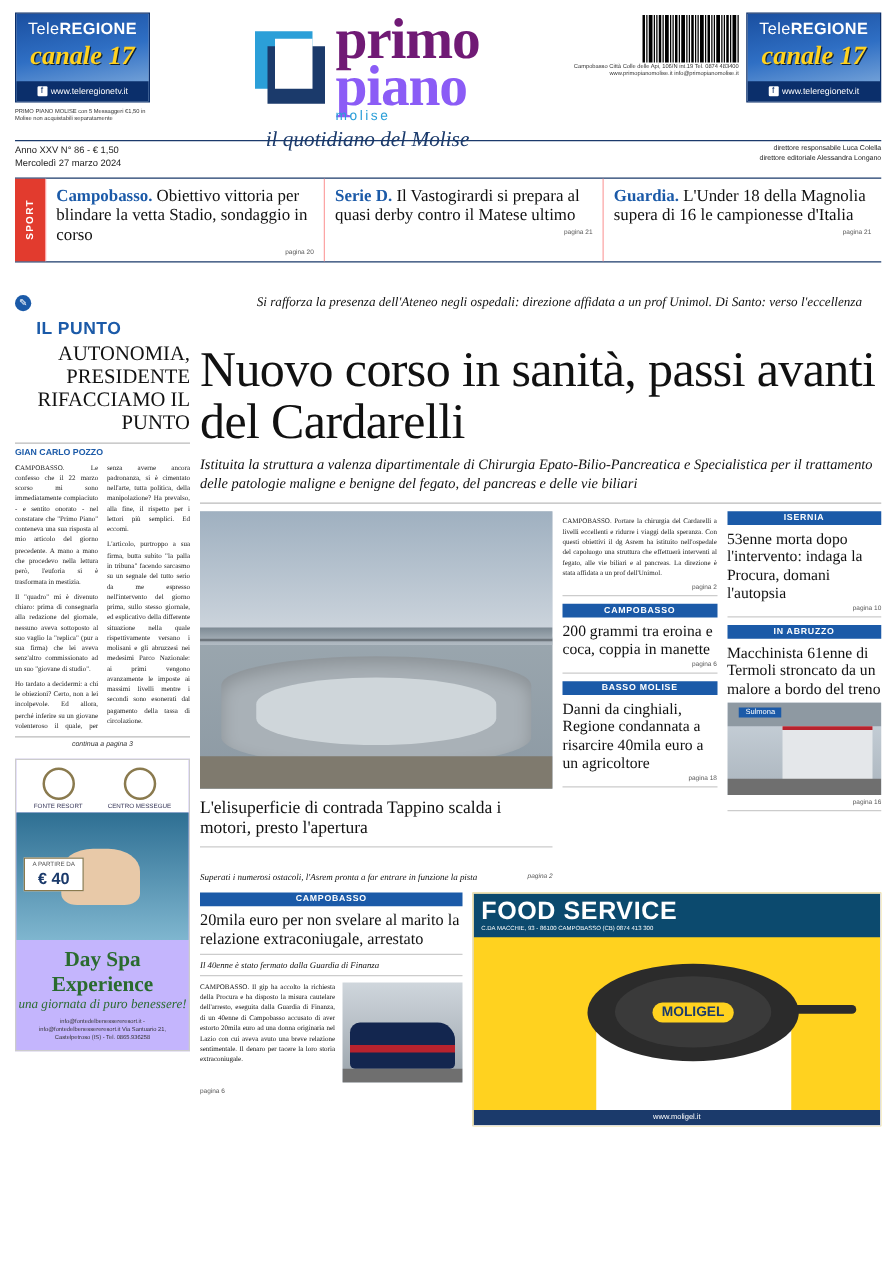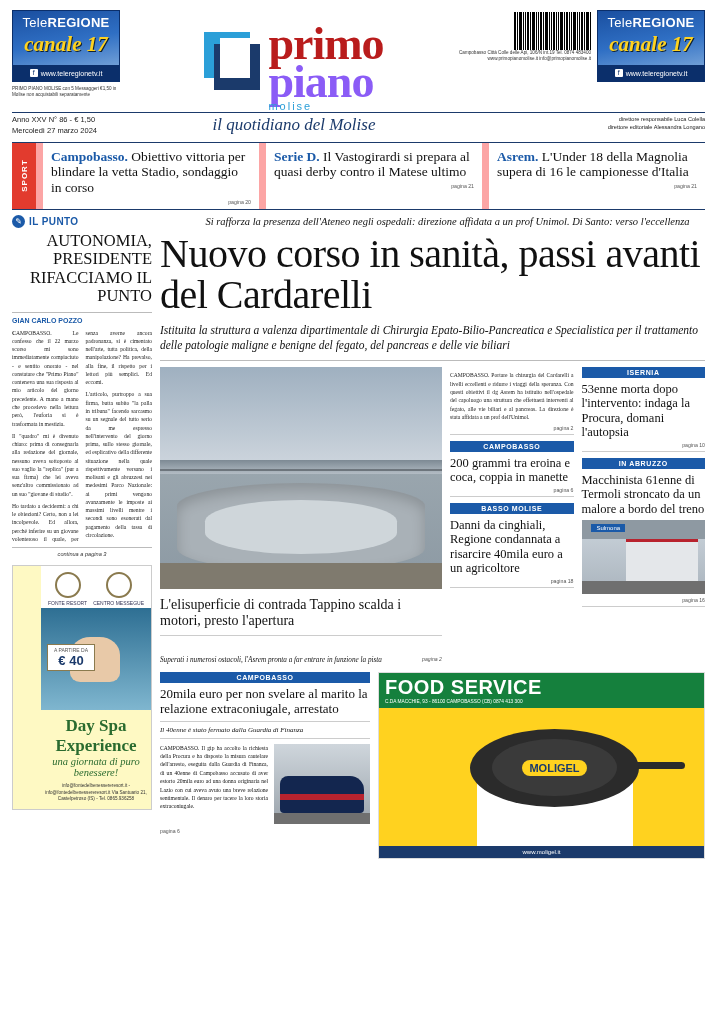--- a/index.html
+++ b/index.html
@@ -36,21 +36,21 @@
   }
   .tr-bar .sq { width:8px;height:8px;background:#fff;color:#0b2f6b;font-size:7px;line-height:8px;text-align:center;border-radius:1px;}
 
   .logo-wrap { flex:1; display:flex; flex-direction:column; align-items:center; margin-top:2px; }
   .logo-row { display:flex; align-items:center; gap:6px; }
   .logo-mark { width:58px; height:60px; position:relative; }
   .logo-mark .sq1 { position:absolute; left:0; top:0; width:46px; height:46px; background:#2b9fd8; }
   .logo-mark .sq2 { position:absolute; left:10px; top:12px; width:46px; height:46px; background:#1b3a6b; }
   .logo-mark .sq3 { position:absolute; left:16px; top:6px; width:30px; height:40px; background:#fff; }
   .logo-text { line-height:0.82; }
-  .logo-text .l1 { font-size:46px; font-weight:bold; color:#b91c1c; letter-spacing:-1px; font-family:"Liberation Serif",serif;margin-top:13px;}
+  .logo-text .l1 { font-size:46px; font-weight:bold; color:#701a75; letter-spacing:-1px; font-family:"Liberation Serif",serif;}
   .logo-text .l2 { font-size:46px; font-weight:bold; color:#8b5cf6; letter-spacing:-1px; font-family:"Liberation Serif",serif;}
   .logo-text .l3 { font-size:11px; color:#2b9fd8; font-family:"Liberation Sans",sans-serif; letter-spacing:2px; margin-top:2px;}
   .tagline { font-size:17px; font-style:italic; color:#1b3a6b; margin-top:4px; font-family:"Liberation Serif",serif;}
 
   .left-meta { width:108px; font-size:4.6px; font-family:"Liberation Sans",sans-serif; color:#333; line-height:1.35; margin-top:4px;}
   .barcode { height:40px; display:flex; align-items:flex-end; gap:1px; }
   .barcode i { display:block; width:1px; height:38px; background:#000; }
   .right-meta { width:160px; text-align:right; font-size:4.6px; font-family:"Liberation Sans",sans-serif; color:#333; line-height:1.4; }
 
   .masthead-rule { border-top:1px solid #1b3a6b; margin-top:2px; }
@@ -58,31 +58,31 @@
   .dateline .dl-left { font-family:"Liberation Sans",sans-serif; font-size:7.5px; color:#222; line-height:1.45; }
   .dateline .dl-right { font-family:"Liberation Sans",sans-serif; font-size:5.6px; color:#222; text-align:right; line-height:1.5;}
 
   
   .sport-strip { display:flex; border-top:1px solid #1b3a6b; border-bottom:1px solid #1b3a6b; margin-top:2px; }
   .sport-tag {
     width:24px; background:#e23b2e; color:#fff; font-family:"Liberation Sans",sans-serif;
     font-size:8px; font-weight:bold; display:flex; align-items:center; justify-content:center;
   }
   .sport-tag span { transform:rotate(-90deg); white-space:nowrap; letter-spacing:1px;}
-  .sport-cell { flex:1; padding:6px 8px 4px 8px; border-left:7px solid #fca5a5; position:relative; }
+  .sport-cell { flex:1; padding:6px 8px 4px 8px; border-left:1px solid #fca5a5; position:relative; }
   .sport-cell:first-of-type { border-left:none; }
   .sport-cell h3 { margin:0; font-size:13.5px; line-height:1.16; font-weight:normal; color:#111; font-family:"Liberation Serif",serif;}
   .sport-cell h3 b { color:#1b5aa8; }
   .sport-cell .pg { text-align:right; font-family:"Liberation Sans",sans-serif; font-size:5.2px; color:#555; margin-top:3px;}
 
   
   .punto-bar { display:flex; align-items:center; gap:6px; padding:5px 0 4px 0; }
   .punto-chip { display:flex; align-items:center; gap:4px; width:172px; }
   .punto-dot { width:13px;height:13px;border-radius:50%;background:#1b5aa8;display:flex;align-items:center;justify-content:center;color:#fff;font-size:8px;font-family:"Liberation Sans",sans-serif;}
-  .punto-chip .txt { font-family:"Liberation Sans",sans-serif; font-size:10px; font-weight:bold; color:#1b5aa8; letter-spacing:.4px;}
+  .punto-chip .txt { font-family:"Liberation Sans",sans-serif; font-size:14px; font-weight:bold; color:#1b5aa8; letter-spacing:.4px;margin-top:39px;}
   .kicker { flex:1; text-align:center; font-size:10.5px; font-style:italic; color:#111; }
 
   
   .grid { display:flex; gap:8px; }
   .col-left { width:140px; }
   .col-mid { flex:1; }
 
   .ll-head { text-align:right; font-family:"Liberation Serif",serif; font-size:16.5px; line-height:1.12; color:#111; border-bottom:1px solid #bbb; padding-bottom:6px;}
   .ll-byline { font-family:"Liberation Sans",sans-serif; font-size:7px; font-weight:bold; color:#1b5aa8; padding:4px 0 5px 0; }
   .ll-body { column-count:2; column-gap:7px; font-size:5.6px; line-height:1.48; text-align:justify; color:#222; font-family:"Liberation Serif",serif;}
@@ -121,21 +121,21 @@
   .block { margin-bottom:6px; }
 
   .train-photo { width:100%; height:74px; background:linear-gradient(#cbd4dc,#aab4bd); position:relative; overflow:hidden; margin-top:4px;}
   .train-photo .roof { position:absolute; left:0; right:0; top:0; height:26%; background:#8e99a2;}
   .train-photo .car { position:absolute; right:6%; top:26%; width:58%; height:58%; background:#e4e7ea; border-top:3px solid #b8232e;}
   .train-photo .plat { position:absolute; left:0; right:0; bottom:0; height:18%; background:#6f6f6f;}
   .train-photo .lbl { position:absolute; left:8%; top:6%; background:#1b5aa8; color:#fff; font-family:"Liberation Sans",sans-serif; font-size:6px; padding:1px 5px;}
 
   
   .bottom { display:flex; gap:8px; margin-top:8px; }
-  .ad-spa { width:200px; border:1px solid #ccc; background:#fef9c3; position:relative; overflow:hidden;padding-left:28px; }
+  .ad-spa { width:200px; border:1px solid #ccc; background:#c4b5fd; position:relative; overflow:hidden; }
   .ad-spa .logos { display:flex; justify-content:space-around; align-items:center; padding:6px 4px 2px 4px; background:#fff;}
   .ad-spa .lg { text-align:center; font-family:"Liberation Sans",sans-serif; font-size:5px; color:#335; line-height:1.2;}
   .ad-spa .lg .ring { width:26px;height:26px;border:2px solid #8a7a4e;border-radius:50%; margin:0 auto 2px auto;}
   .ad-spa .pool { height:102px; background:linear-gradient(#2e6f93,#7fb6cf); position:relative;}
   .ad-spa .pool .person { position:absolute; left:26%; top:28%; width:46%; height:44%; background:#e8c9a8; border-radius:40% 40% 20% 20%;}
   .ad-spa .price { position:absolute; left:6px; top:36px; background:#fff; border:1px solid #8a7a4e; padding:2px 6px; text-align:center; font-family:"Liberation Sans",sans-serif;}
   .ad-spa .price .a { font-size:5px; color:#555;}
   .ad-spa .price .b { font-size:13px; font-weight:bold; color:#1b3a6b;}
   .ad-spa .t1 { text-align:center; font-size:17px; color:#2a6b2f; font-weight:bold; margin-top:6px; font-family:"Liberation Serif",serif;}
   .ad-spa .t2 { text-align:center; font-size:10.5px; color:#2a6b2f; font-style:italic; }
@@ -147,21 +147,21 @@
   .bot-mid .dek { font-size:7px; font-style:italic; margin-top:5px; border-top:1px solid #ccc; border-bottom:1px solid #ccc; padding:4px 0;}
   .bot-mid .two { display:flex; gap:6px; margin-top:5px;}
   .bot-mid .txt { flex:1; font-size:5.6px; line-height:1.5; text-align:justify;}
   .bot-mid .carabinieri { width:96px; height:80px; background:linear-gradient(#cfd6dc,#9aa3ab); position:relative; overflow:hidden;}
   .bot-mid .carabinieri .car { position:absolute; left:6%; bottom:14%; width:88%; height:46%; background:#13264f; border-radius:8px 14px 4px 4px;}
   .bot-mid .carabinieri .stripe { position:absolute; left:6%; bottom:30%; width:88%; height:7%; background:#b8232e;}
   .bot-mid .carabinieri .road { position:absolute; left:0; right:0; bottom:0; height:14%; background:#6f6f6f;}
   .bot-mid .pg { font-family:"Liberation Sans",sans-serif; font-size:5.2px; color:#555; margin-top:4px;}
 
   .ad-food { flex:1; border:1px solid #ddd; background:#ffd21f; position:relative; overflow:hidden;}
-  .ad-food .hdr { background:#15803d; color:#fff; padding:4px 6px; }
+  .ad-food .hdr { background:#0c4a6e; color:#fff; padding:4px 6px; }
   .ad-food .hdr .t { font-family:"Liberation Sans",sans-serif; font-size:20px; font-weight:bold; letter-spacing:.5px; line-height:1;}
   .ad-food .hdr .s { font-family:"Liberation Sans",sans-serif; font-size:4.8px; margin-top:2px;}
   .ad-food .stage { position:relative; height:150px; background:#ffd21f;}
   .ad-food .chef-body { position:absolute; left:30%; bottom:0; width:48%; height:66%; background:#fff; border-radius:10px 10px 0 0;}
   .ad-food .pan { position:absolute; left:28%; top:14%; width:52%; height:52%; background:#2b2b2b; border-radius:50%; display:flex;align-items:center;justify-content:center;}
   .ad-food .pan .inner { width:74%; height:74%; background:#3a3a3a; border-radius:50%; display:flex;align-items:center;justify-content:center;}
   .ad-food .pan .brand { background:#ffd21f; color:#1b3a6b; font-family:"Liberation Sans",sans-serif; font-weight:bold; font-size:11px; padding:2px 7px; border-radius:10px;}
   .ad-food .handle { position:absolute; right:6%; top:36%; width:26%; height:7px; background:#2b2b2b; border-radius:4px;}
   .ad-food .foot { position:absolute; left:0; right:0; bottom:0; background:#1b3a6b; color:#fff; font-family:"Liberation Sans",sans-serif; font-size:6px; text-align:center; padding:3px 0;}
 </style>
@@ -266,21 +266,21 @@
       </div>
     <div class="sport-cell">
       <h3><b>Campobasso.</b> <span>Obiettivo vittoria per blindare la vetta Stadio, sondaggio in corso</span></h3>
       <div class="pg">pagina 20</div>
     </div>
     <div class="sport-cell">
       <h3><b>Serie D.</b> <span>Il Vastogirardi si prepara al quasi derby contro il Matese ultimo</span></h3>
       <div class="pg">pagina 21</div>
     </div>
     <div class="sport-cell">
-      <h3><b>Asrem.</b> <span>L'Under 18 della Magnolia supera di 16 le campionesse d'Italia</span></h3>
+      <h3><b>Guardia.</b> <span>L'Under 18 della Magnolia supera di 16 le campionesse d'Italia</span></h3>
       <div class="pg">pagina 21</div>
     </div>
   </div>
 
   <div class="punto-bar">
     <div class="punto-chip">
       <span class="punto-dot">✎</span>
       <span class="txt">IL PUNTO</span>
     </div>
     <div class="kicker">Si rafforza la presenza dell'Ateneo negli ospedali: direzione affidata a un prof Unimol. Di Santo: verso l'eccellenza</div>

